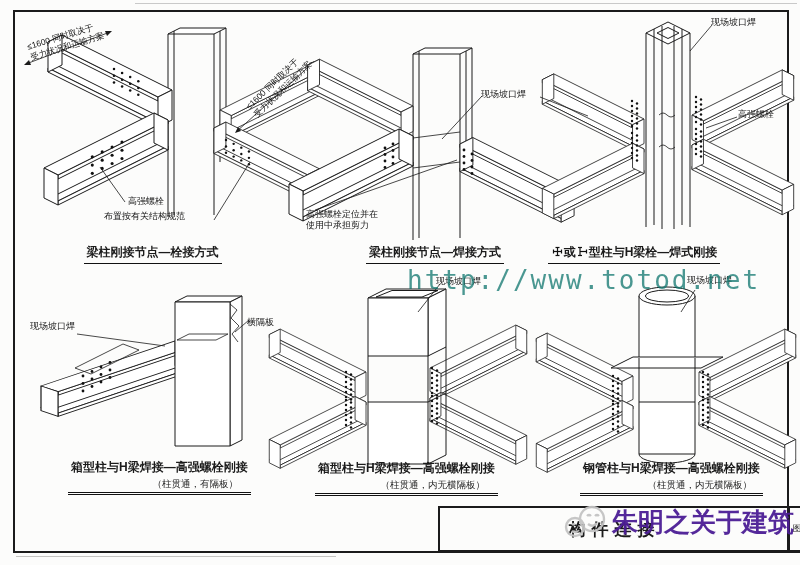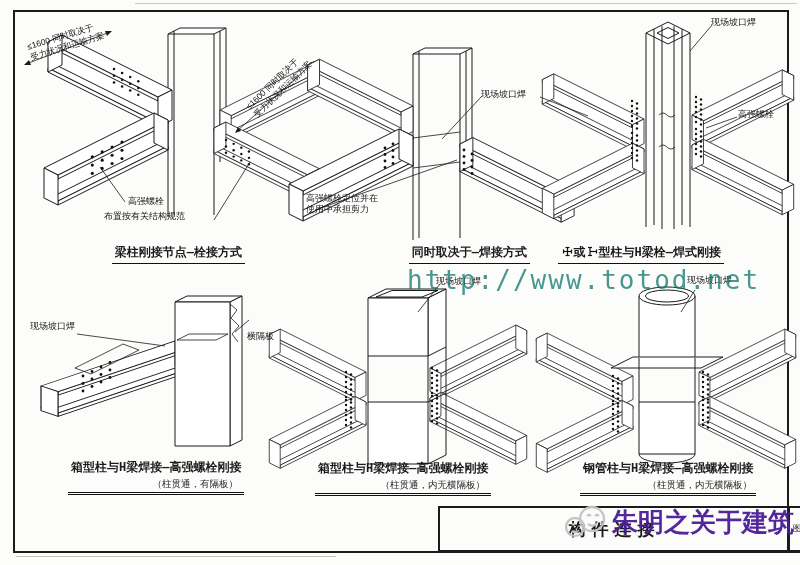--- a/index.html
+++ b/index.html
@@ -4,21 +4,21 @@
 <style>
   * { margin:0; padding:0; box-sizing:border-box; }
   html,body { width:800px; height:565px; }
   body { position:relative; background:#fcfcfb; font-family:"Liberation Sans",sans-serif; color:#1b1b1b; overflow:hidden; }
   .border-frame { position:absolute; left:13px; top:10px; width:776px; height:543px; border:2px solid #1b1b1b; z-index:5; }
   .scanline-top { position:absolute; left:135px; top:3px; width:662px; height:1px; background:#c9c9c9; }
   .scanline-bottom { position:absolute; left:16px; top:556px; width:320px; height:1px; background:#c4c4c2; }
   svg.diag { position:absolute; z-index:10; overflow:visible; }
   .lbl { position:absolute; font-size:9px; line-height:10.5px; white-space:nowrap; z-index:22; color:#141414; }
   .rot { transform-origin:0 0; }
-  .cap { position:absolute; text-align:right; font-weight:bold; font-size:12px; z-index:26; white-space:nowrap;font-family:Liberation Mono, monospace; }
+  .cap { position:absolute; text-align:center; font-weight:bold; font-size:12px; z-index:26; white-space:nowrap; }
   .cap .ul { display:inline-block; border-bottom:1.5px solid #111; padding:0 3px 2px; }
   .cap .ul2 { display:inline-block; border-bottom:3px double #111; padding:0 3px 16px; }
   .sub { position:absolute; text-align:right; font-size:9.5px; z-index:26; white-space:nowrap; }
   .sym { vertical-align:-1px; margin:0 1px; }
   .tb { position:absolute; left:404px; top:506px; width:385px; height:47px; border:2px solid #1b1b1b; display:flex; flex-direction:column; z-index:30; background:rgba(252,252,251,0.0);margin-left:34px; }
   .tb-top { flex:1; display:flex; border-bottom:1px solid #1b1b1b; }
   .tb-bot { height:15px; display:flex; }
   .tb-cell { border-left:1px solid #1b1b1b; display:flex; align-items:center; justify-content:center; overflow:hidden; }
   .tb-cell.first { border-left:none; }
   .tb-title { flex:1; font-size:17px; font-weight:bold; letter-spacing:6px; }
@@ -259,39 +259,39 @@
   <div>受力状况和运输方案</div>
 </div>
 <div class="lbl rot" style="left:244px; top:104px; transform:rotate(-44deg); font-size:8.5px;">
   <div>≤1600 同时取决于</div>
   <div>受力状况和运输方案</div>
 </div>
 <div class="lbl" style="left:128px; top:196px;">高强螺栓</div>
 <div class="lbl" style="left:104px; top:211px;">布置按有关结构规范</div>
 
 <div class="lbl" style="left:481px; top:89px;">现场坡口焊</div>
-<div class="lbl" style="left:306px; top:193px;">
+<div class="lbl" style="left:306px; top:209px;">
   <div>高强螺栓定位并在</div>
   <div>使用中承担剪力</div>
 </div>
 
 <div class="lbl" style="left:711px; top:17px;">现场坡口焊</div>
 <div class="lbl" style="left:738px; top:109px;">高强螺栓</div>
 
 <div class="lbl" style="left:30px; top:321px;">现场坡口焊</div>
-<div class="lbl" style="left:247px; top:331px;">横隔板</div>
+<div class="lbl" style="left:247px; top:317px;">横隔板</div>
 
 <div class="lbl" style="left:436px; top:276px;">现场坡口焊</div>
 <div class="lbl" style="left:687px; top:275px;">现场坡口焊</div>
 
 <div class="cap" style="left:60px; top:244px; width:185px;">
   <span class="ul">梁柱刚接节点—栓接方式</span>
 </div>
 <div class="cap" style="left:340px; top:244px; width:190px;">
-  <span class="ul">同时取决于—焊接方式</span>
+  <span class="ul">梁柱刚接节点—焊接方式</span>
 </div>
 <div class="cap" style="left:544px; top:244px; width:180px;">
   <span class="ul">
     <svg class="sym" width="11" height="11" viewBox="0 0 11 11">
       <g stroke="#111" stroke-width="1.2" fill="none">
         <line x1="5.5" y1="1.5" x2="5.5" y2="9.5"></line>
           <line x1="1.5" y1="5.5" x2="9.5" y2="5.5"></line>
         <line x1="3.5" y1="1.5" x2="7.5" y2="1.5"></line>
           <line x1="3.5" y1="9.5" x2="7.5" y2="9.5"></line>
         <line x1="1.5" y1="3.5" x2="1.5" y2="7.5"></line>

